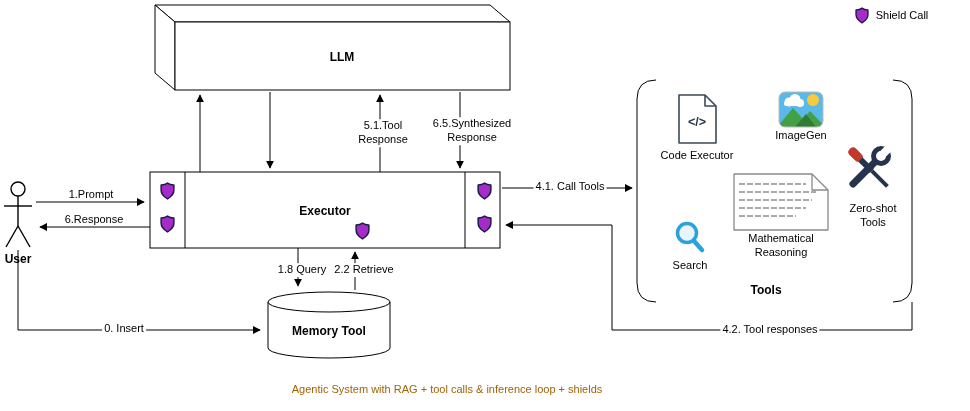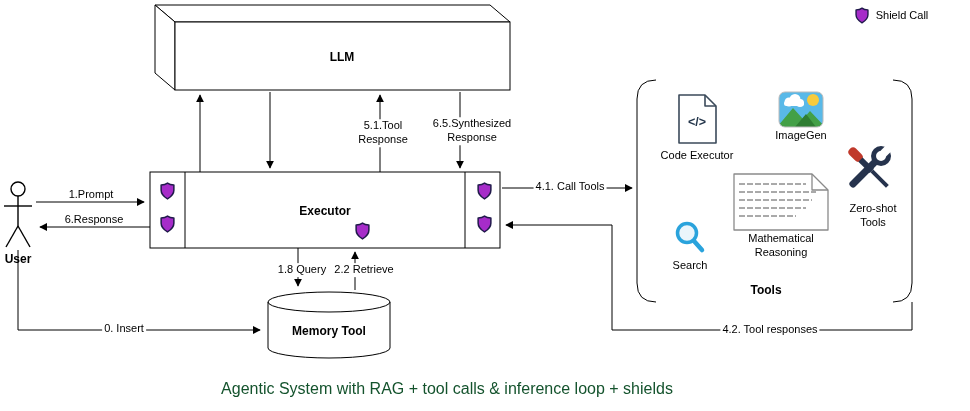--- a/index.html
+++ b/index.html
@@ -10,21 +10,21 @@
   .layer { position:absolute; left:0; top:0; }
   .lbl {
     position:absolute; transform:translate(-50%,-50%);
     font-size:11px; color:#000; text-align:center;
     white-space:pre-line; line-height:1.25;
   }
   .lbl.bold { font-weight:bold; font-size:12px; }
   .lbl.bg { background:#fff; padding:0 2px; }
   .title {
     position:absolute; transform:translate(-50%,-50%);
-    font-size:16px; color:#14532d; white-space:nowrap;text-align:right;
+    font-size:11px; color:#a16207; white-space:nowrap;text-align:right;
   }
   .edge { stroke:#000; stroke-width:1; fill:none; }
   .shape { fill:#fff; stroke:#000; stroke-width:1; }
   .shield-shape { fill:var(--shield-fill,#A62CC9); stroke:var(--shield-stroke,#201A4B); }
   .figure { stroke:#000; stroke-width:1.4; fill:none; }
 </style>
 </head>
 <body>
 
 <div class="canvas">

